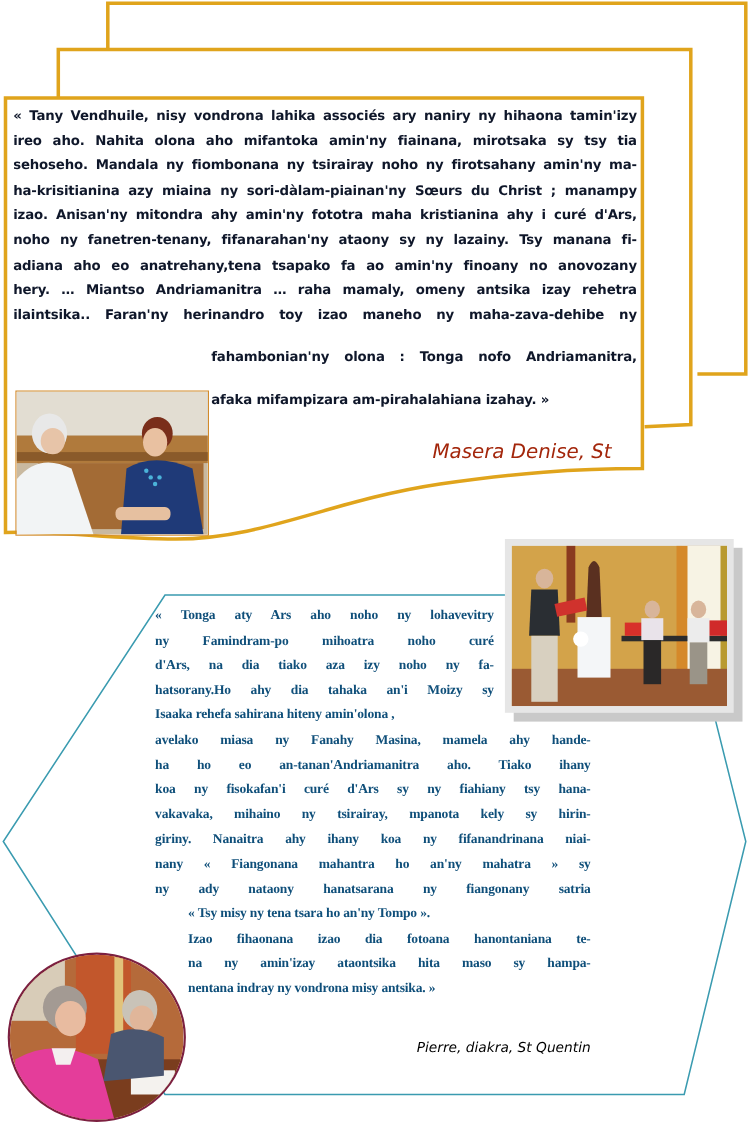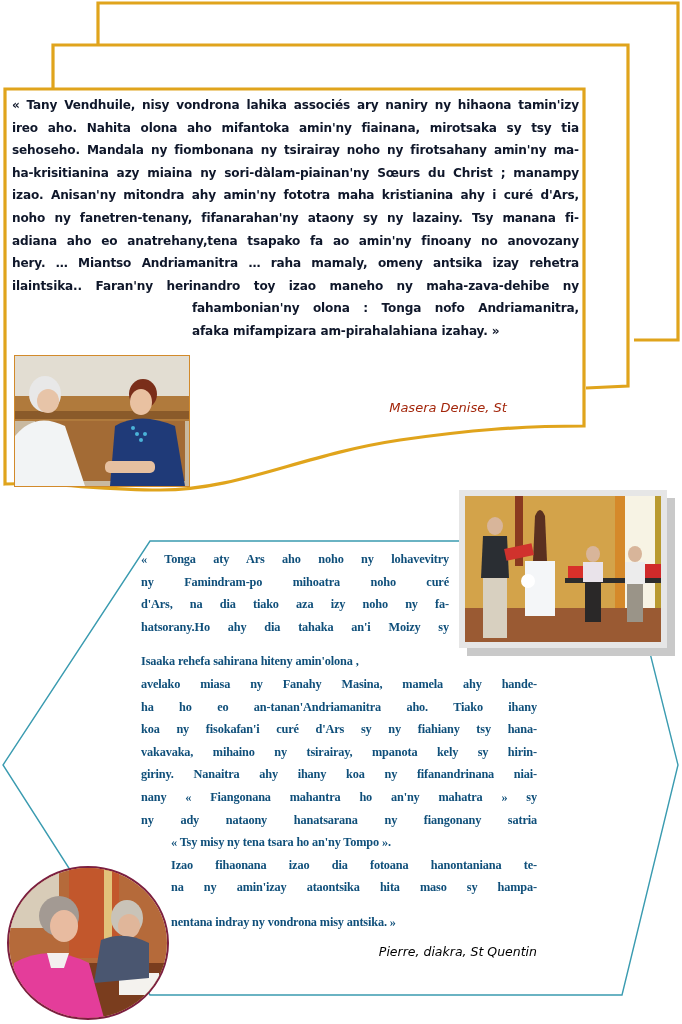--- a/index.html
+++ b/index.html
@@ -10,42 +10,42 @@
     }
     svg.frame { position: absolute; left: 0; top: 0; }
 
     .quote1 {
       position: absolute; left: 12px; top: 94px; width: 567px;
       color: #0f172a; font-weight: bold; font-size: 12.1px; line-height: 22.6px;
       text-align: justify; letter-spacing: -0.15px;
     }
     .quote1 .ln { display: block; height: 22.6px; white-space: nowrap; overflow: hidden; text-align-last: justify; }
     .quote1 .ln.last { text-align-last: left; }
-    .quote1 .ind { padding-left: 180px; }
+    .quote1 .ind { padding-left: 180px; margin-top: 16px; }
 
     .sig1 {
-      position: absolute; left: 364px; top: 400px; width: 168px; text-align: center;
-      color: #a3260b; font-style: italic; font-size: 13px;
+      position: absolute; left: 388px; top: 400px; width: 168px; text-align: right;
+      color: #a3260b; font-style: italic; font-size: 18px;
     }
 
     .photo {
       position: absolute; overflow: hidden;
     }
     .photo1 { left: 14px; top: 355px; width: 174px; height: 130px; border: 1.5px solid #d28a2b; }
     .photo2 { left: 459px; top: 490px; width: 208px; height: 158px; background: #e6e6e6; box-shadow: 8px 8px 0 #c9c9c9; }
     .photo2 .inner { position: absolute; left: 6px; top: 6px; width: 196px; height: 146px; overflow: hidden; }
     .photo3 { left: 7px; top: 866px; width: 158px; height: 150px; border-radius: 50%; border: 2px solid #7c2040; }
 
     .quote2 {
       position: absolute; left: 141px; top: 548px; width: 396px;
       color: #0f4f7a; font-weight: bold; font-size: 12.3px; line-height: 22.6px;
       letter-spacing: -0.15px;
     }
     .quote2 .ln { display: block; height: 22.6px; white-space: nowrap; overflow: hidden; text-align: justify; text-align-last: justify; font-family: Liberation Serif, serif; }
-    .quote2 .ln.left { text-align-last: left; margin-top: 12px; }
+    .quote2 .ln.left { text-align-last: left; }
     .quote2 .ln.center { text-align: right; text-align-last: left; padding-left: 30px; }
     .quote2 .ln.i1 { padding-left: 30px; }
 
     .sig2 {
       position: absolute; left: 300px; top: 944px; width: 237px; text-align: right;
       color: #000000; font-style: italic; font-size: 12.5px;
     }
   </style>
 </head>
 <body>

